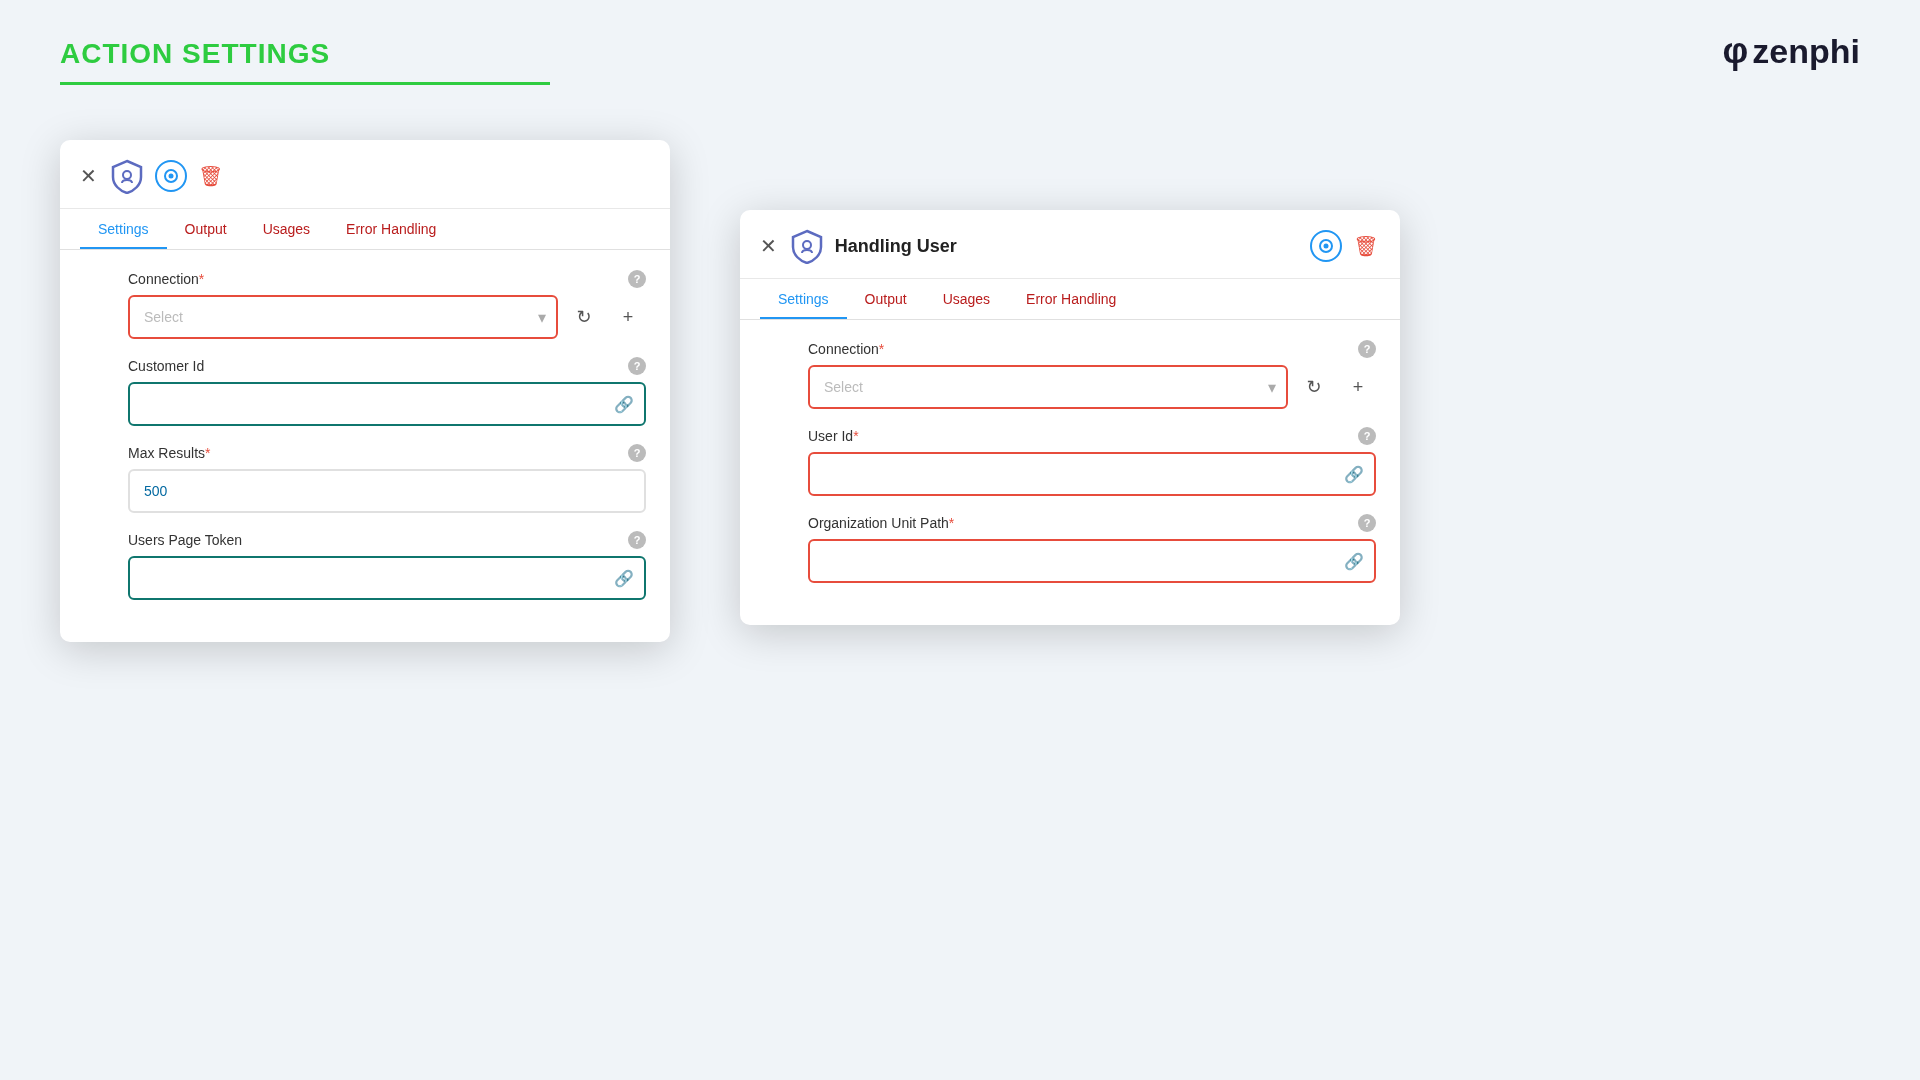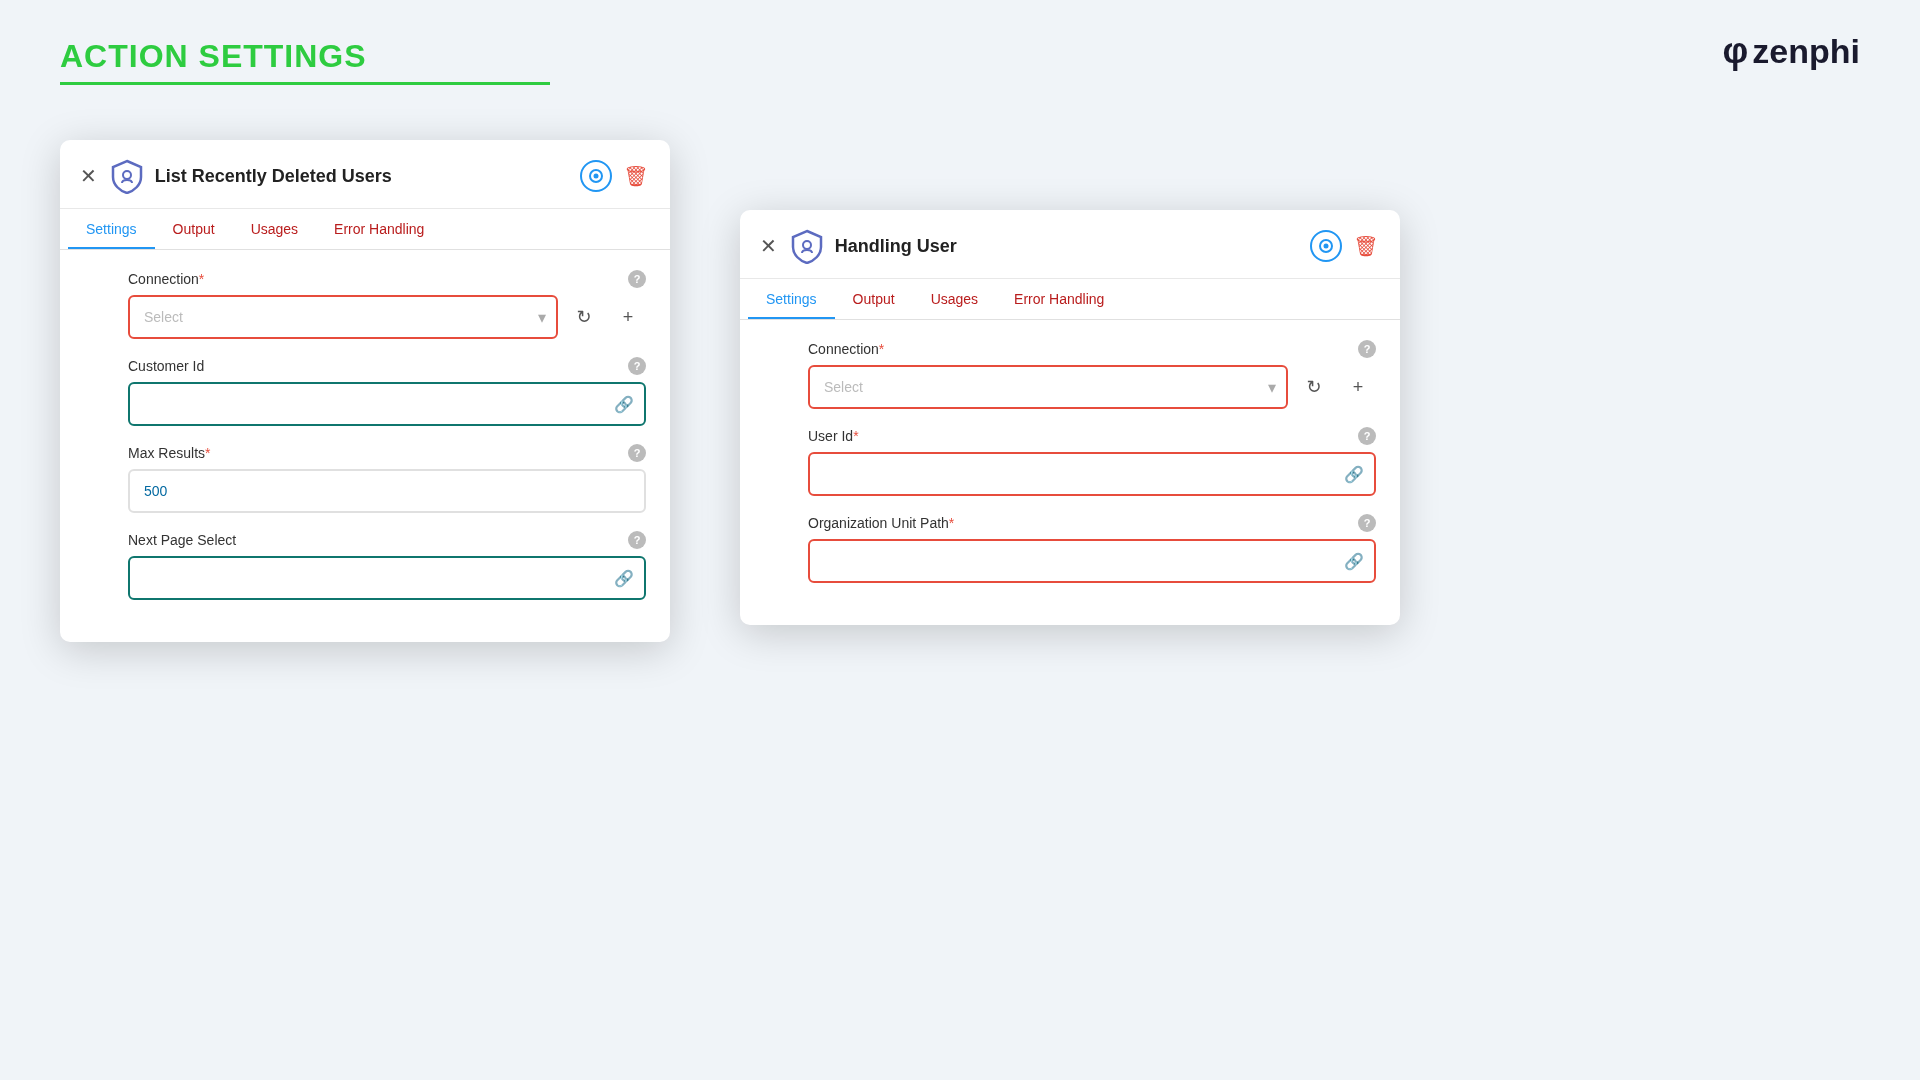--- a/index.html
+++ b/index.html
@@ -10,21 +10,21 @@
       height: 1080px;
       overflow: hidden;
       position: relative;
     }
 
     
     .page-title {
       position: absolute;
       top: 38px;
       left: 60px;
-      font-size: 32px;
+      font-size: 28px;
       font-weight: 800;
       color: #2ecc40;
       letter-spacing: 1px;
       text-transform: uppercase;
     }
     .page-title-underline {
       position: absolute;
       top: 82px;
       left: 60px;
       width: 490px;
@@ -124,21 +124,21 @@
       align-items: center;
       justify-content: center;
       cursor: pointer;
       color: #e74c3c;
       font-size: 20px;
     }
 
     
     .dialog-tabs {
       display: flex;
-      padding: 0 8px;
+      padding: 0 20px;
       border-bottom: 1px solid #e0e0e0;
       margin-bottom: 0;
     }
     .tab {
       padding: 12px 18px 10px 18px;
       font-size: 14px;
       color: #b91c1c;
       cursor: pointer;
       border-bottom: 2.5px solid transparent;
       font-weight: 500;
@@ -273,21 +273,20 @@
 </div>
 
 <div class="dialog dialog-1">
   <div class="dialog-header">
     <button class="dialog-close">✕</button>
     <svg class="dialog-icon" viewBox="0 0 36 36">
       <path d="M18 3 L32 9 L32 19 C32 27 25 33 18 35 C11 33 4 27 4 19 L4 9 Z" fill="none" stroke="#5c6bc0" stroke-width="2.5"></path>
       <circle cx="18" cy="17" r="4" fill="none" stroke="#5c6bc0" stroke-width="2"></circle>
       <path d="M13 25 C13 21 23 21 23 25" fill="none" stroke="#5c6bc0" stroke-width="2"></path>
     </svg>
-    <span class="dialog-title">List Recently Deleted Users</span>
     <div class="dialog-header-actions">
       <div class="icon-target">
         <div class="icon-target-inner">
           <div class="icon-target-dot"></div>
         </div>
       </div>
       <div class="icon-trash">🗑</div>
     </div>
   </div>
 
@@ -331,21 +330,21 @@
         <span>Max Results<span class="required">*</span></span>
         <div class="help-icon">?</div>
       </div>
       <div class="input-wrapper">
         <input type="text" class="input-field" style="border-color: rgb(224, 224, 224); color: #0369a1;" value="500">
       </div>
     </div>
 
     <div class="form-field">
       <div class="form-label">
-        <span>Next Page Select</span>
+        <span>Users Page Token</span>
         <div class="help-icon">?</div>
       </div>
       <div class="input-wrapper">
         <input type="text" class="input-field" value="" style="">
         <span class="link-icon">🔗</span>
       </div>
     </div>
   </div>
 </div>
 

